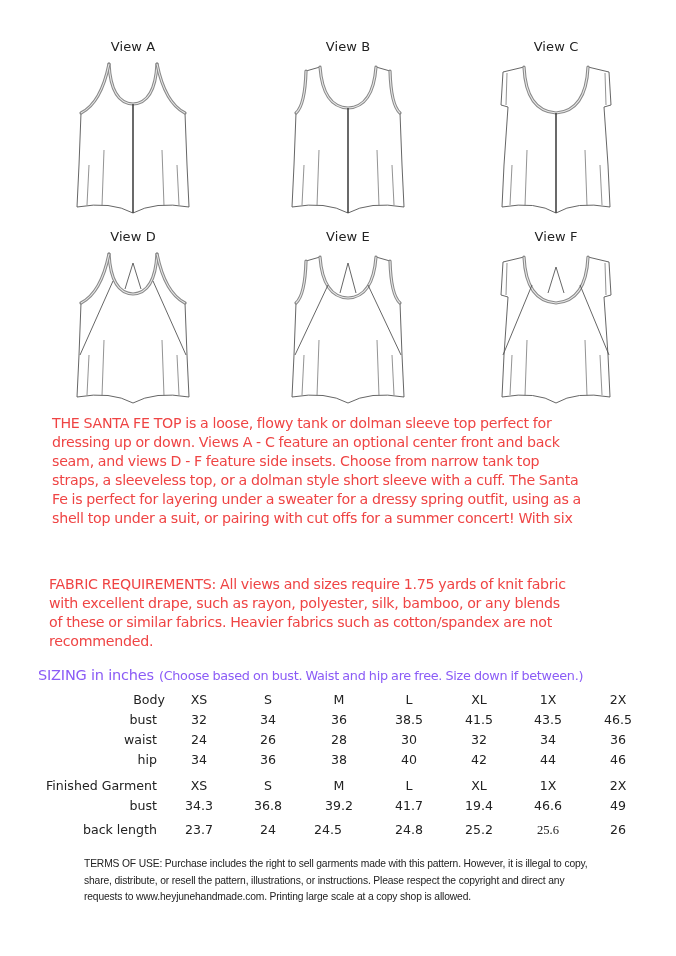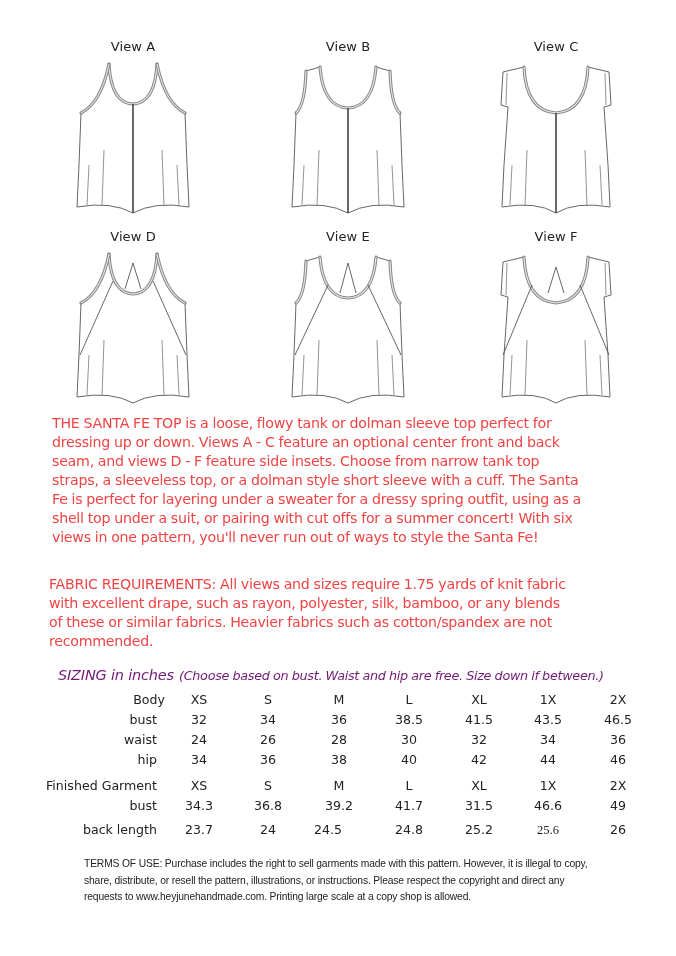--- a/index.html
+++ b/index.html
@@ -3,21 +3,21 @@
 <meta charset="utf-8">
 <style>
   html, body { margin:0; padding:0; background:#ffffff; }
   body { width:676px; height:956px; position:relative; overflow:hidden; color:#1a1a1a; font-family:"DejaVu Sans", sans-serif; }
   .view { position:absolute; width:200px; text-align:center; }
   .view-label { font-size:13px; color:#222; letter-spacing:0.1px; height:16px; line-height:16px; }
   .view svg { display:block; margin:0 auto; }
   .para { position:absolute; left:52px; width:600px; font-size:14.2px; line-height:19px; color:#ef4444; letter-spacing:-0.25px; word-spacing:-0.3px; margin:0; }
   .para p { margin:0; white-space:nowrap; }
   #fabric { left:49px; }
-  #sizing-title { position:absolute; left:58px; top:665px; white-space:nowrap; color:#701a75;font-style:italic; }
+  #sizing-title { position:absolute; left:38px; top:665px; white-space:nowrap; color:#8b5cf6; }
   #sizing-title .big { font-size:14.5px; letter-spacing:-0.2px; }
   #sizing-title .small { font-size:12.8px; letter-spacing:-0.3px; word-spacing:-0.4px; }
   .trow { position:absolute; left:0; width:676px; height:18px; font-size:12.6px; line-height:18px; color:#222; }
   .trow .lbl { position:absolute; right:519px; text-align:right; white-space:nowrap; }
   .trow .c { position:absolute; width:60px; margin-left:-30px; text-align:center; }
   #terms { position:absolute; left:52px; top:856px; width:600px; font-family:"Liberation Sans", sans-serif; font-size:10.3px; line-height:16.5px; color:#222; letter-spacing:-0.15px;margin-left:32px; }
   #terms p { margin:0; white-space:nowrap; }
   .stroke { fill:none; stroke:#555; stroke-width:0.9; }
   .bind { fill:none; stroke:#8a8a8a; stroke-width:3.2; stroke-linecap:round; }
   .bind-in { fill:none; stroke:#e8e8e8; stroke-width:1.1; }
@@ -134,21 +134,20 @@
     </div>
   </div>
 
 <div class="para" id="description" style="top:414px;">
   <p>THE SANTA FE TOP is a loose, flowy tank or dolman sleeve top perfect for</p>
   <p>dressing up or down.  Views A - C feature an optional  center front and back</p>
   <p>seam, and views D - F feature side insets.  Choose from narrow tank top</p>
   <p>straps, a sleeveless top, or a dolman style short sleeve with a cuff.  The Santa</p>
   <p>Fe is perfect for layering under a sweater for a dressy spring outfit, using as a</p>
   <p>shell top under a suit, or pairing with cut offs for a summer concert!  With six</p>
-  <p>views in one pattern, you'll never run out of ways to style the Santa Fe!</p>
 </div>
 
 <div class="para" id="fabric" style="top:575px;">
   <p>FABRIC REQUIREMENTS: All views and sizes require 1.75 yards of knit fabric</p>
   <p>with excellent drape, such as rayon, polyester, silk, bamboo, or any blends</p>
   <p>of these or similar fabrics.  Heavier fabrics such as cotton/spandex are not</p>
   <p>recommended.</p>
 </div>
 
 <div id="sizing-title">
@@ -205,21 +204,21 @@
       <span class="c" style="left: 479px;">XL</span>
       <span class="c" style="left: 548px;">1X</span>
       <span class="c" style="left: 618px;">2X</span>
     </div>
     <div class="trow" style="top: 797px;">
       <span class="lbl">bust</span>
       <span class="c" style="left: 199px;">34.3</span>
       <span class="c" style="left: 268px;">36.8</span>
       <span class="c" style="left: 339px;">39.2</span>
       <span class="c" style="left: 409px;">41.7</span>
-      <span class="c" style="left: 479px;">31.5</span>
+      <span class="c" style="left: 479px;">19.4</span>
       <span class="c" style="left: 548px;">46.6</span>
       <span class="c" style="left: 618px;">49</span>
     </div>
     <div class="trow" style="top: 821px;">
       <span class="lbl">back length</span>
       <span class="c" style="left: 199px;">23.7</span>
       <span class="c" style="left: 268px;">24</span>
       <span class="c" style="left: 328px;">24.5</span>
       <span class="c" style="left: 409px;">24.8</span>
       <span class="c" style="left: 479px;">25.2</span>

